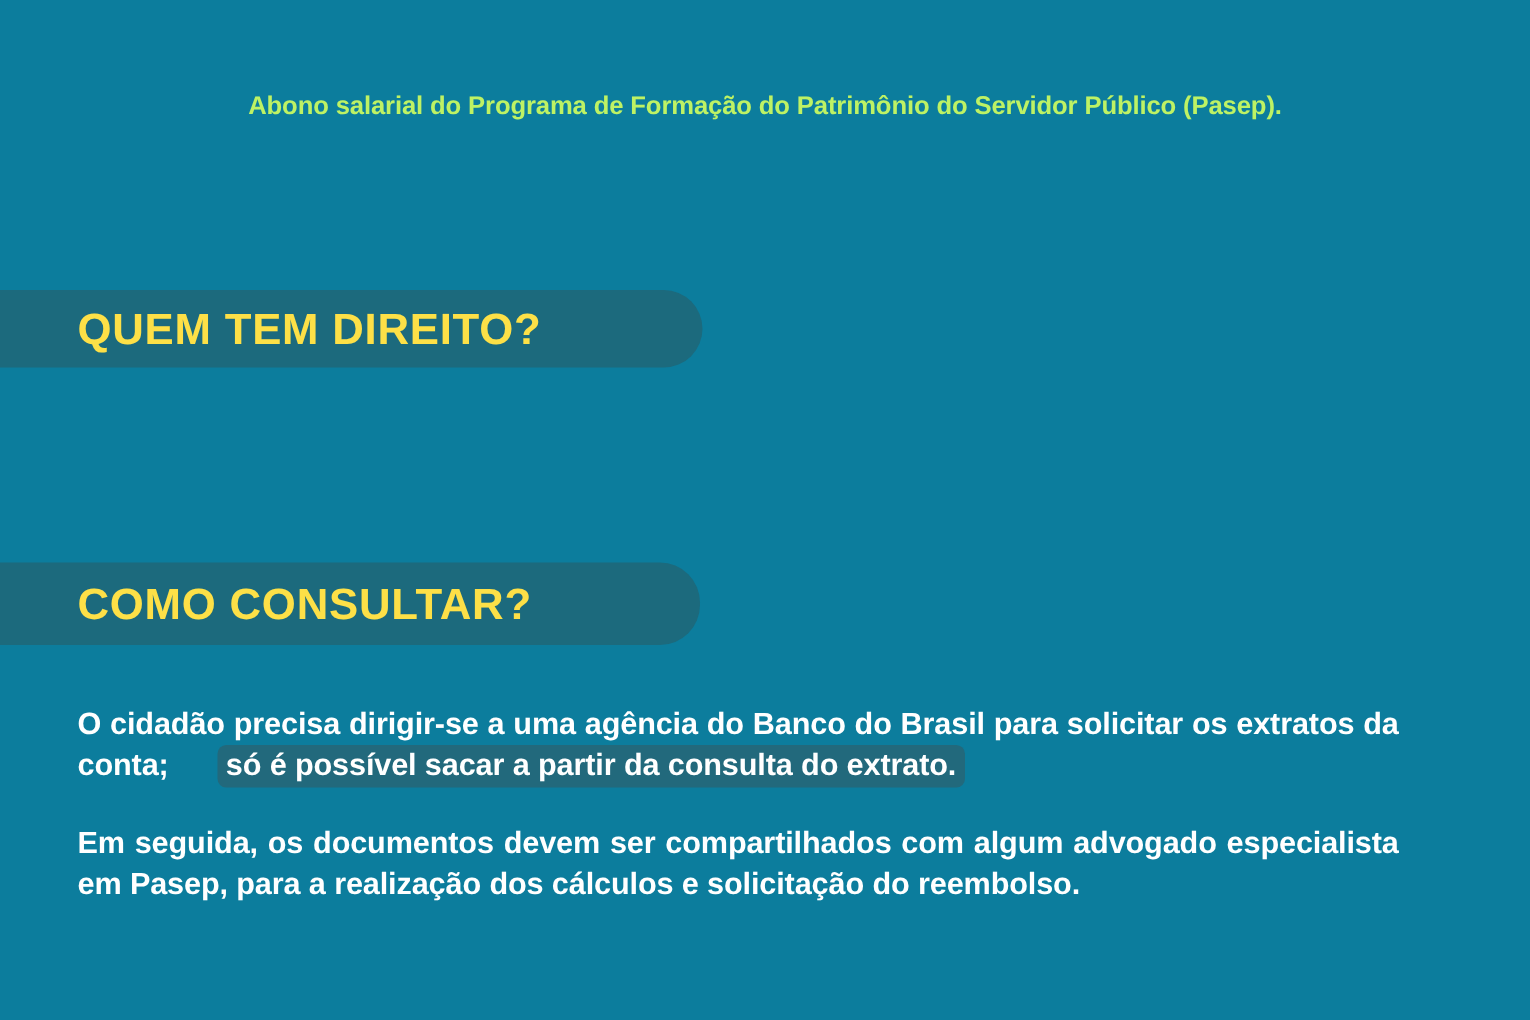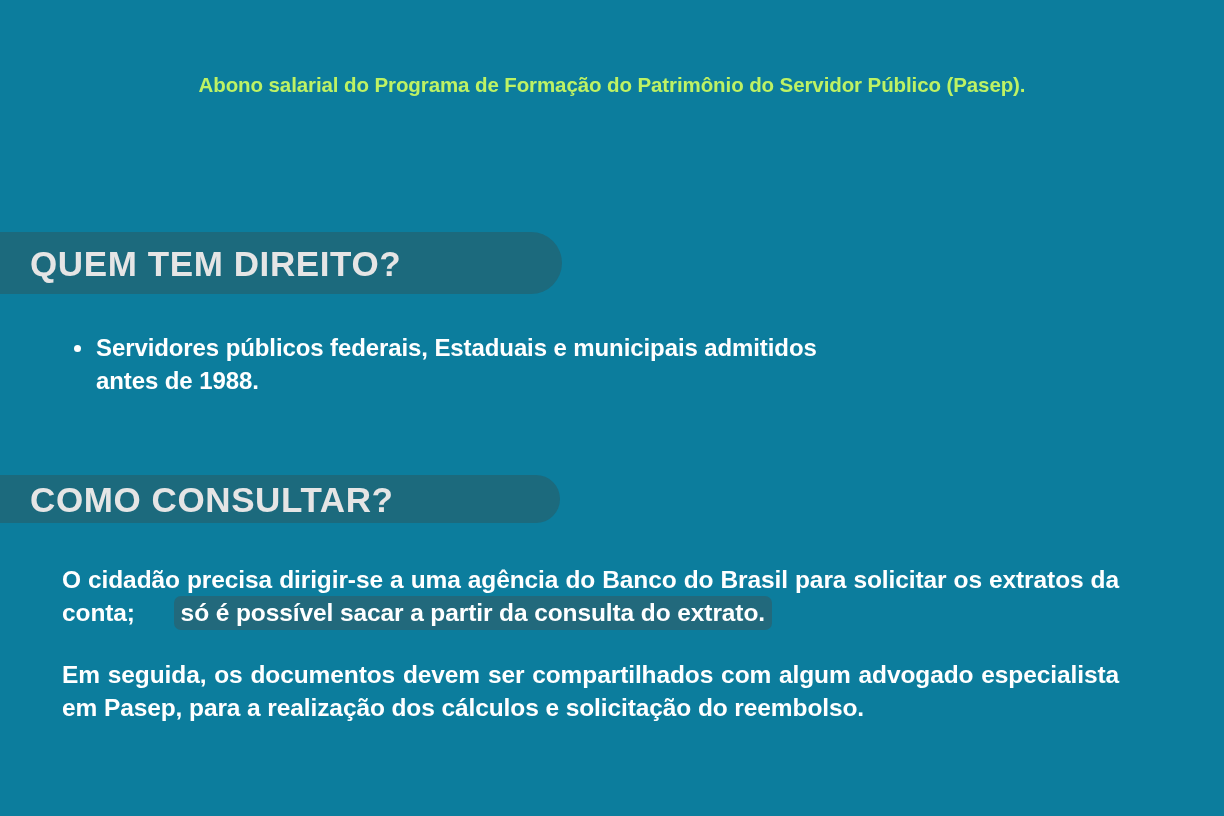--- a/index.html
+++ b/index.html
@@ -59,38 +59,39 @@
     background: #1c6a7d;
     border-radius: 0 32px 32px 0;
     display: flex;
     align-items: center;
     box-sizing: border-box;
     padding-left: 30px;
     padding-right: 40px;
   }
 
   .section-pill .pill-label {
-    color: #e5e5e5;
+    color: #fde047;
     font-size: 35px;
     font-weight: bold;
     letter-spacing: 0.6px;
     line-height: 1;
     white-space: nowrap;
     text-transform: uppercase;
+    margin-left: 32px;
   }
 
   #pill-direito {
     top: 232px;
     height: 62px;
     width: 562px;
   }
 
   #pill-consultar {
-    top: 475px;
-    height: 48px;
+    top: 450px;
+    height: 66px;
     width: 560px;
   }
 
   
   .bullet-list {
     position: absolute;
     top: 332px;
     left: 62px;
     width: 820px;
     margin: 0;
@@ -162,26 +163,20 @@
 <div class="slide">
 
   <div class="title-block">
     <p class="subtitle">Abono salarial do Programa de Formação do Patrimônio do Servidor Público (Pasep).</p>
   </div>
 
   <div class="section-pill" id="pill-direito">
     <span class="pill-label">QUEM TEM DIREITO?</span>
   </div>
 
-  <ul class="bullet-list">
-    <li class="bullet-item">
-      <span class="bullet-dot"></span>
-      <span>Servidores públicos federais, Estaduais e municipais admitidos </span><span class="bullet-strong">antes de 1988.</span>
-    </li>
-  </ul>
 
   <div class="section-pill" id="pill-consultar">
     <span class="pill-label">COMO CONSULTAR?</span>
   </div>
 
   <div class="body-block">
     <p class="body-para"><span>O cidadão precisa dirigir-se a uma agência do Banco do Brasil para solicitar os extratos da conta; </span><span class="highlight">só é possível sacar a partir da consulta do extrato.</span></p>
 
     <p class="body-para"><span>Em seguida, os documentos devem ser compartilhados com algum advogado especialista em Pasep, para a realização dos cálculos e solicitação do reembolso.</span></p>
   </div>

